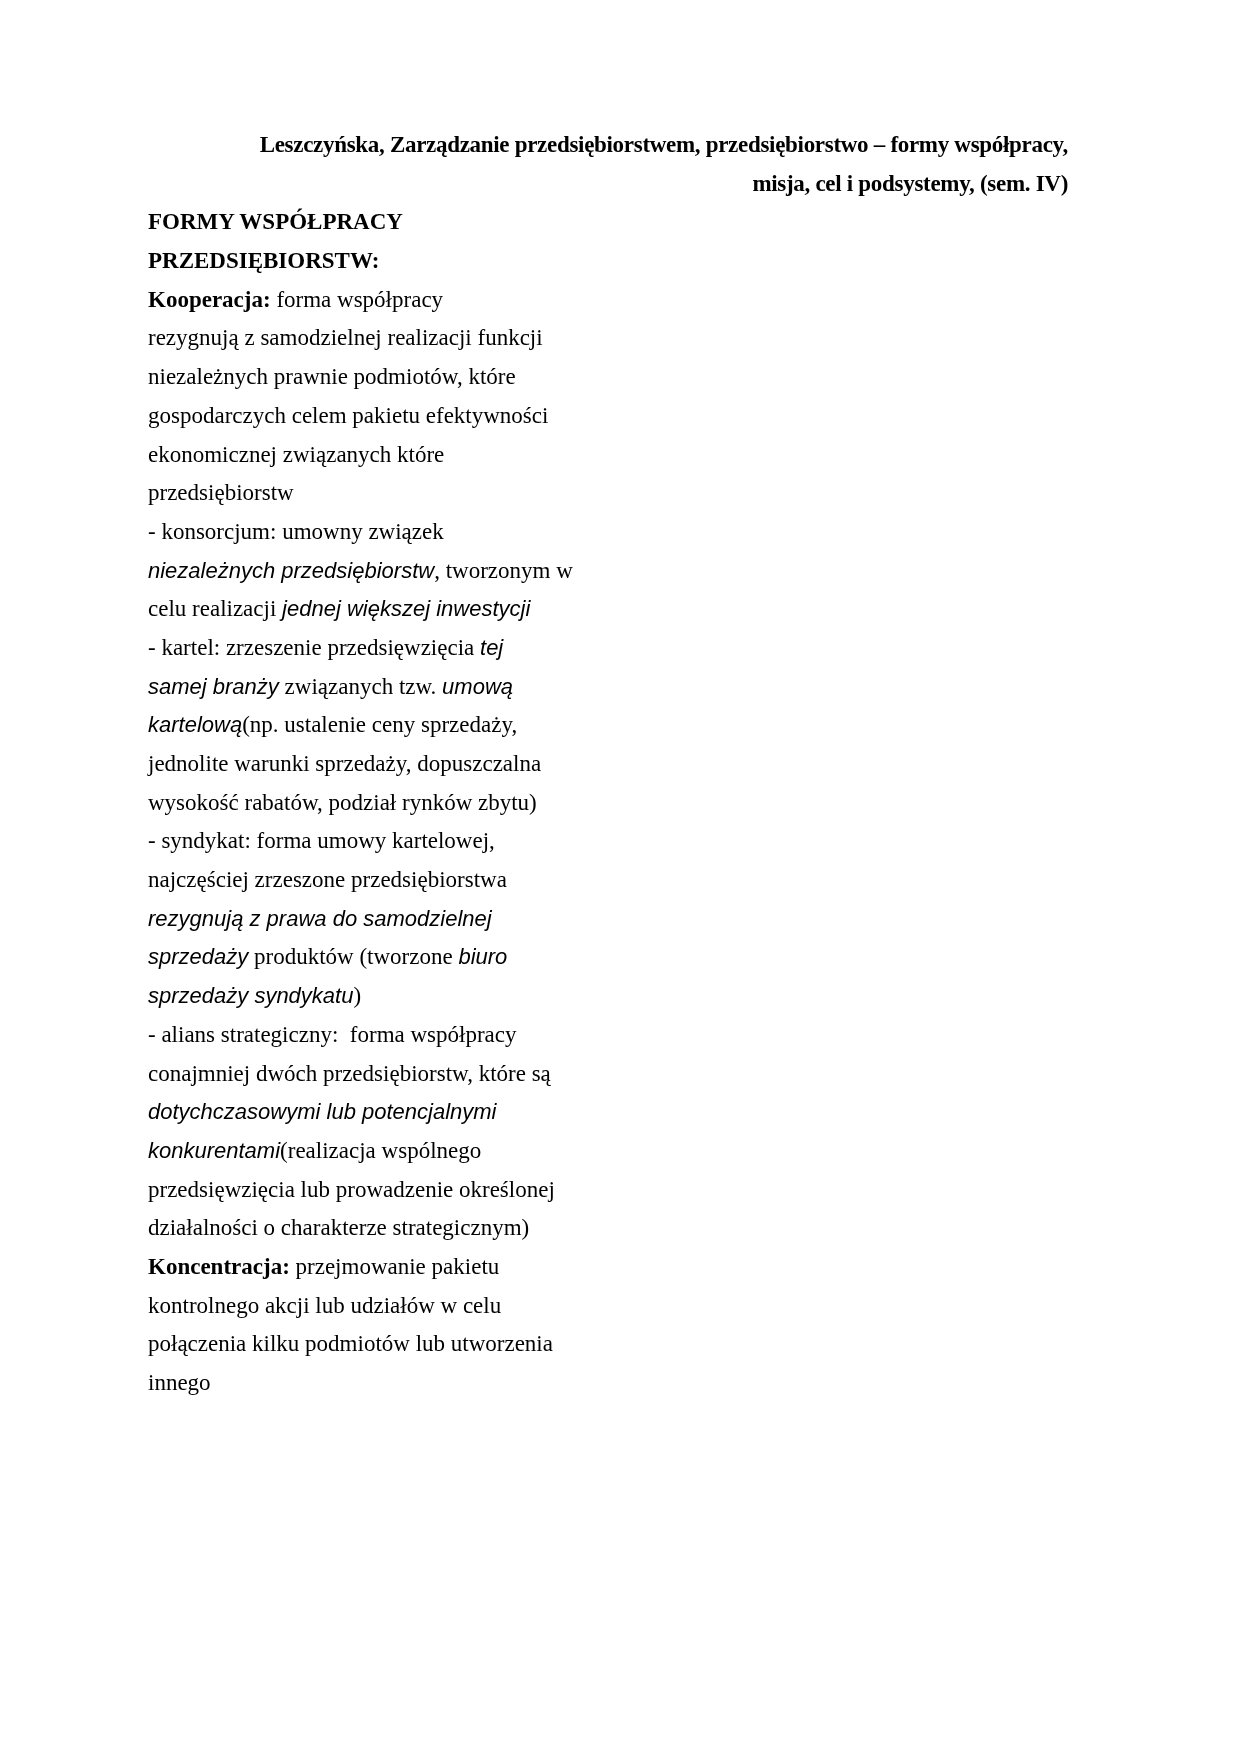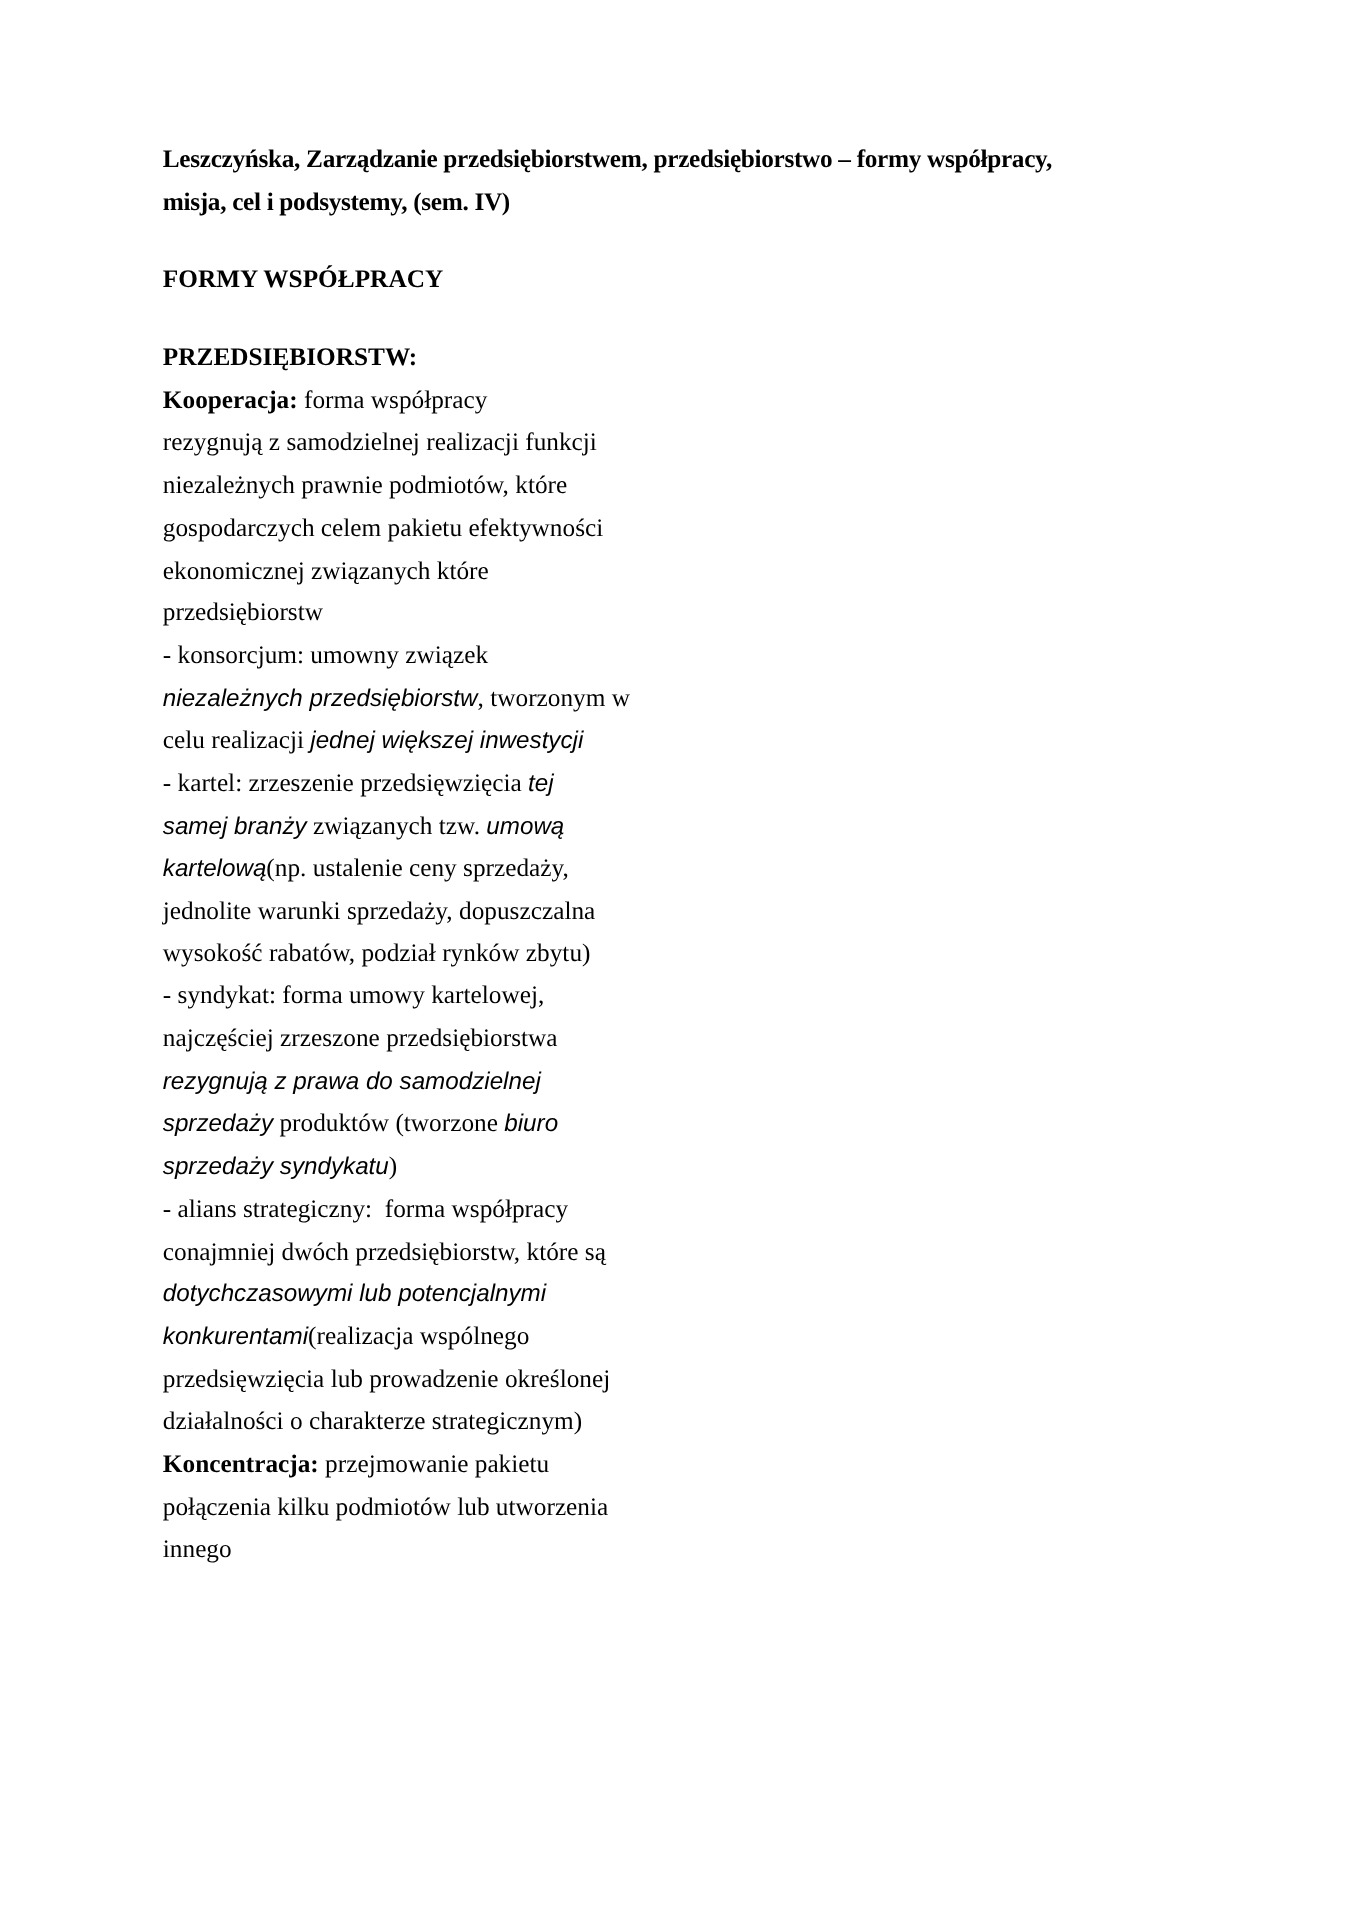--- a/index.html
+++ b/index.html
@@ -20,26 +20,27 @@
       top: 126px;
       width: 920px;
     }
     .line {
       height: 38.7px;
       line-height: 38.7px;
       white-space: nowrap;
       font-family: "Liberation Serif", serif;
       font-size: 23px;
     }
-    .b { font-weight: bold; margin-top: 32px; }
+    .b { font-weight: bold; }
     .title-line {
       font-family: "Liberation Serif", serif;
       font-weight: bold;
       font-size: 23px;
       letter-spacing: -0.3px;
+      text-align: right;
     }
     .it {
       font-family: "Liberation Sans", sans-serif;
       font-style: italic;
       font-size: 22px;
     }
   </style>
 </head>
 <body>
 
@@ -76,16 +77,17 @@
   <div class="line"><span class="it">sprzedaży syndykatu</span><span>)</span></div>
 
   <div class="line" style="white-space:pre">- alians strategiczny:  forma współpracy</div>
   <div class="line">conajmniej dwóch przedsiębiorstw, które są</div>
   <div class="line"><span class="it">dotychczasowymi lub potencjalnymi</span></div>
   <div class="line"><span class="it">konkurentami</span><span>(realizacja wspólnego</span></div>
   <div class="line">przedsięwzięcia lub prowadzenie określonej</div>
   <div class="line">działalności o charakterze strategicznym)</div>
 
   <div class="line"><span class="b">Koncentracja:</span><span> przejmowanie pakietu</span></div>
+  <div class="line">kontrolnego akcji lub udziałów w celu</div>
   <div class="line">połączenia kilku podmiotów lub utworzenia</div>
   <div class="line">innego</div>
 
 </div>
 
 </body></html>

